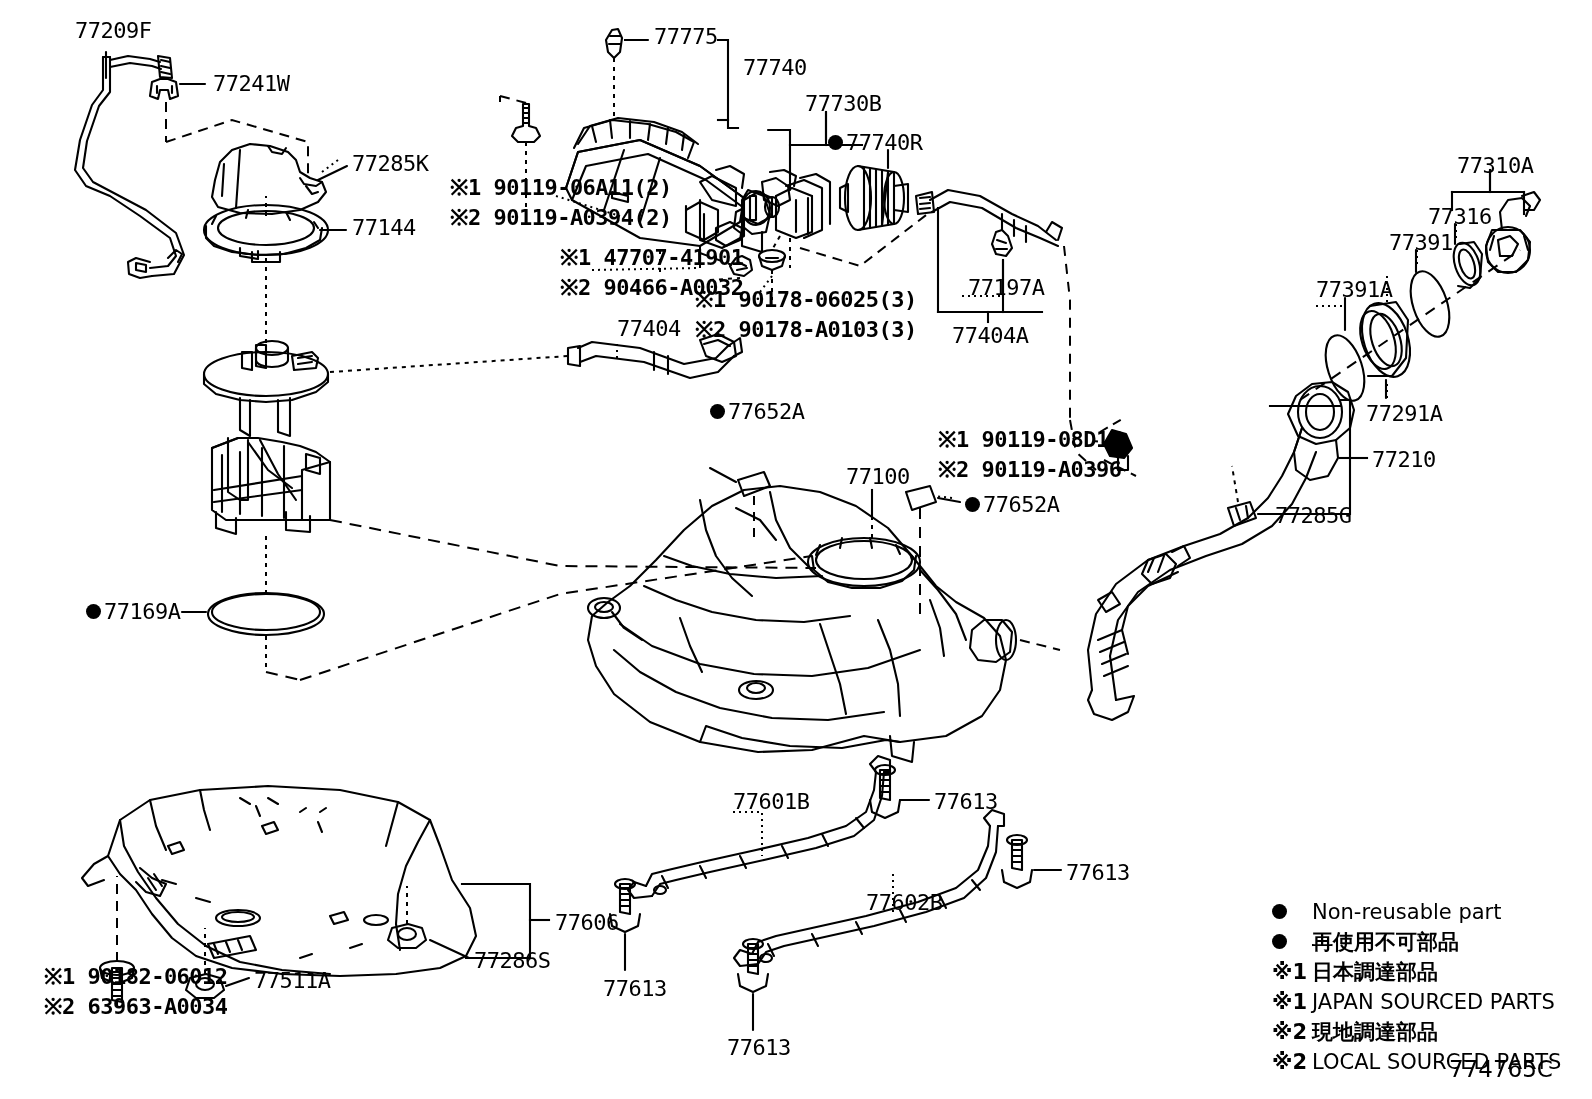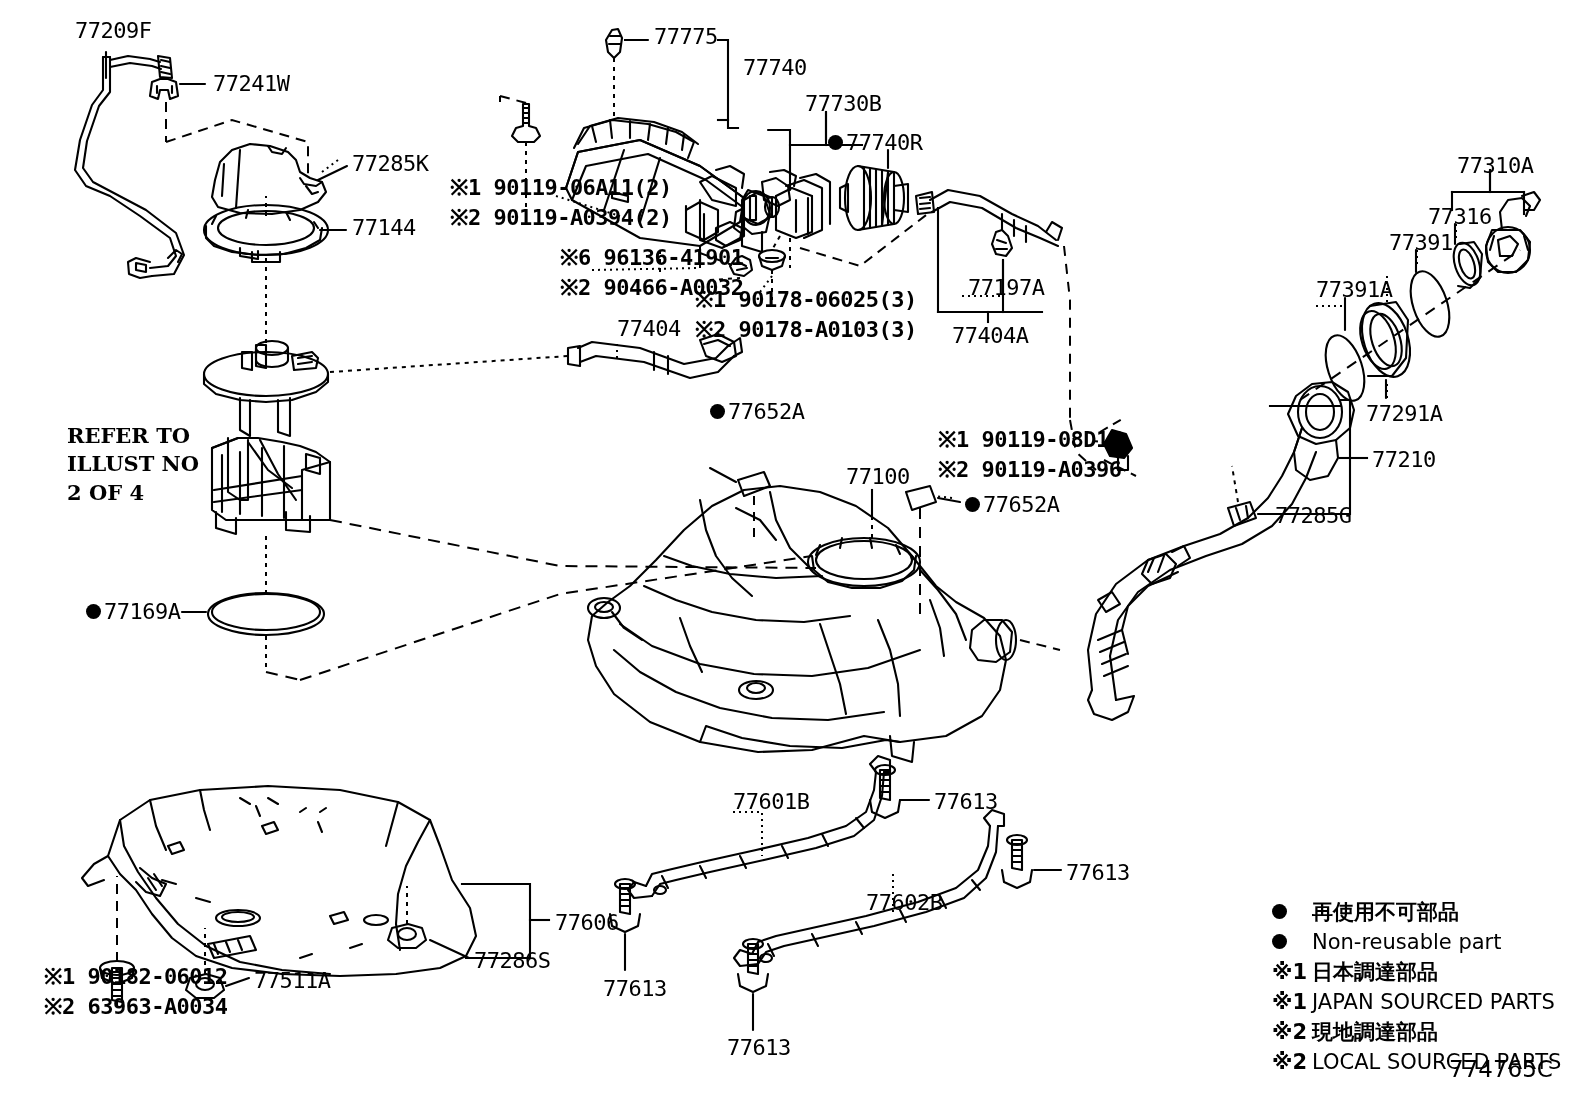--- a/index.html
+++ b/index.html
@@ -583,51 +583,46 @@
       <div class="lbl" style="left: 555px; top: 912px;"><span>77606</span></div>
       <div class="lbl" style="left: 474px; top: 950px;"><span>77286S</span></div>
       <div class="lbl" style="left: 254px; top: 970px;"><span>77511A</span></div>
     </div>
   <div id="hardware-layer">
       <div class="lbl small" style="left: 450px; top: 173px; line-height: 1.35;">
         <div>※1 90119-06A11(2)</div>
         <div>※2 90119-A0394(2)</div>
       </div>
       <div class="lbl small" style="left: 560px; top: 243px; line-height: 1.35;">
-        <div>※6 96136-41901</div>
+        <div>※1 47707-41901</div>
         <div>※2 90466-A0032</div>
       </div>
       <div class="lbl small" style="left: 695px; top: 285px; line-height: 1.35;">
         <div>※1 90178-06025(3)</div>
         <div>※2 90178-A0103(3)</div>
       </div>
       <div class="lbl small" style="left: 938px; top: 425px; line-height: 1.35;">
         <div>※1 90119-08D17</div>
         <div>※2 90119-A0396</div>
       </div>
       <div class="lbl small" style="left: 44px; top: 962px; line-height: 1.35;">
         <div>※1 90182-06012</div>
         <div>※2 63963-A0034</div>
       </div>
     </div>
 
-  <div class="lbl refer" style="left:67px;top:422px;" id="refer-note">
-      <div>REFER TO</div>
-      <div>ILLUST NO</div>
-      <div>2 OF 4</div>
-    </div>
 
   <div id="legend-block" style="position:absolute;left:1272px;top:897px;">
       <div style="display: flex; align-items: center; height: 30px;">
         <span style="width: 40px; display: inline-block; flex: 0 0 40px;"><span class="dot" style="margin:0;"></span></span>
-        <span class="lbl legendjp" style="position: static;">再使用不可部品</span>
+        <span class="lbl legenden" style="position: static;">Non-reusable part</span>
       </div>
       <div style="display: flex; align-items: center; height: 30px;">
         <span style="width: 40px; display: inline-block; flex: 0 0 40px;"><span class="dot" style="margin:0;"></span></span>
-        <span class="lbl legenden" style="position: static;">Non-reusable part</span>
+        <span class="lbl legendjp" style="position: static;">再使用不可部品</span>
       </div>
       <div style="display: flex; align-items: center; height: 30px;">
         <span class="legendjp" style="width: 40px; display: inline-block; flex: 0 0 40px; font-size: 21px; font-weight: bold; font-family: &quot;DejaVu Sans&quot;, &quot;Liberation Sans&quot;, sans-serif;">※1</span>
         <span class="lbl legendjp" style="position: static;">日本調達部品</span>
       </div>
       <div style="display: flex; align-items: center; height: 30px;">
         <span class="legendjp" style="width: 40px; display: inline-block; flex: 0 0 40px; font-size: 21px; font-weight: bold; font-family: &quot;DejaVu Sans&quot;, &quot;Liberation Sans&quot;, sans-serif;">※1</span>
         <span class="lbl legenden" style="position: static;">JAPAN SOURCED PARTS</span>
       </div>
       <div style="display: flex; align-items: center; height: 30px;">

